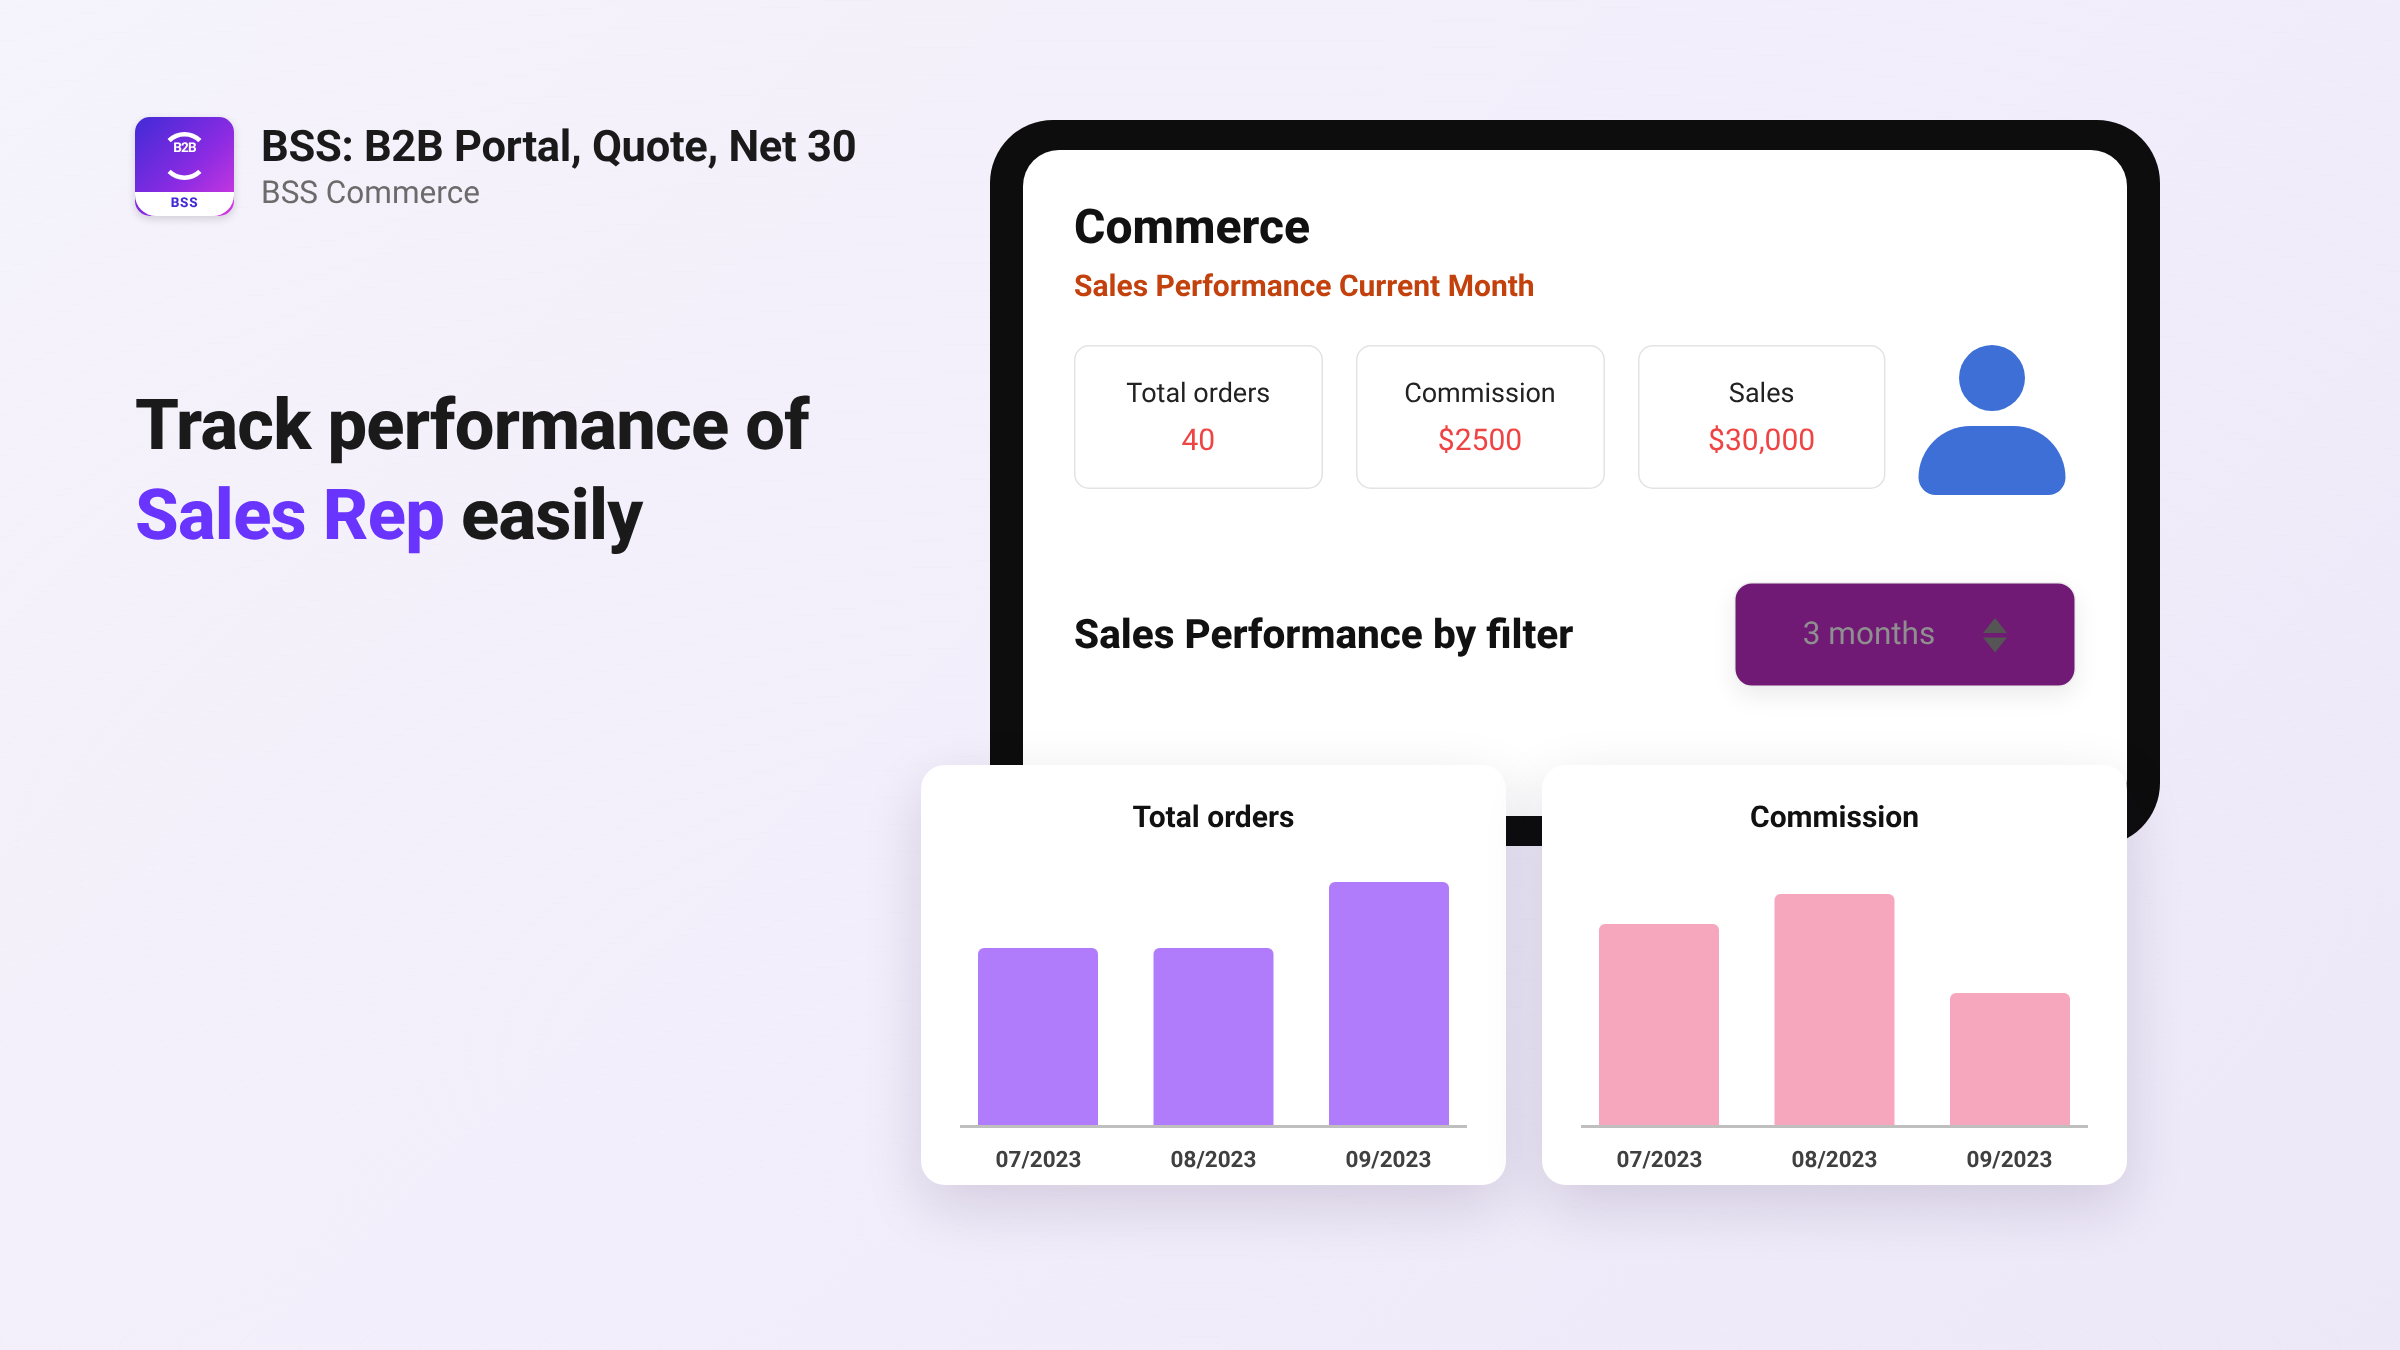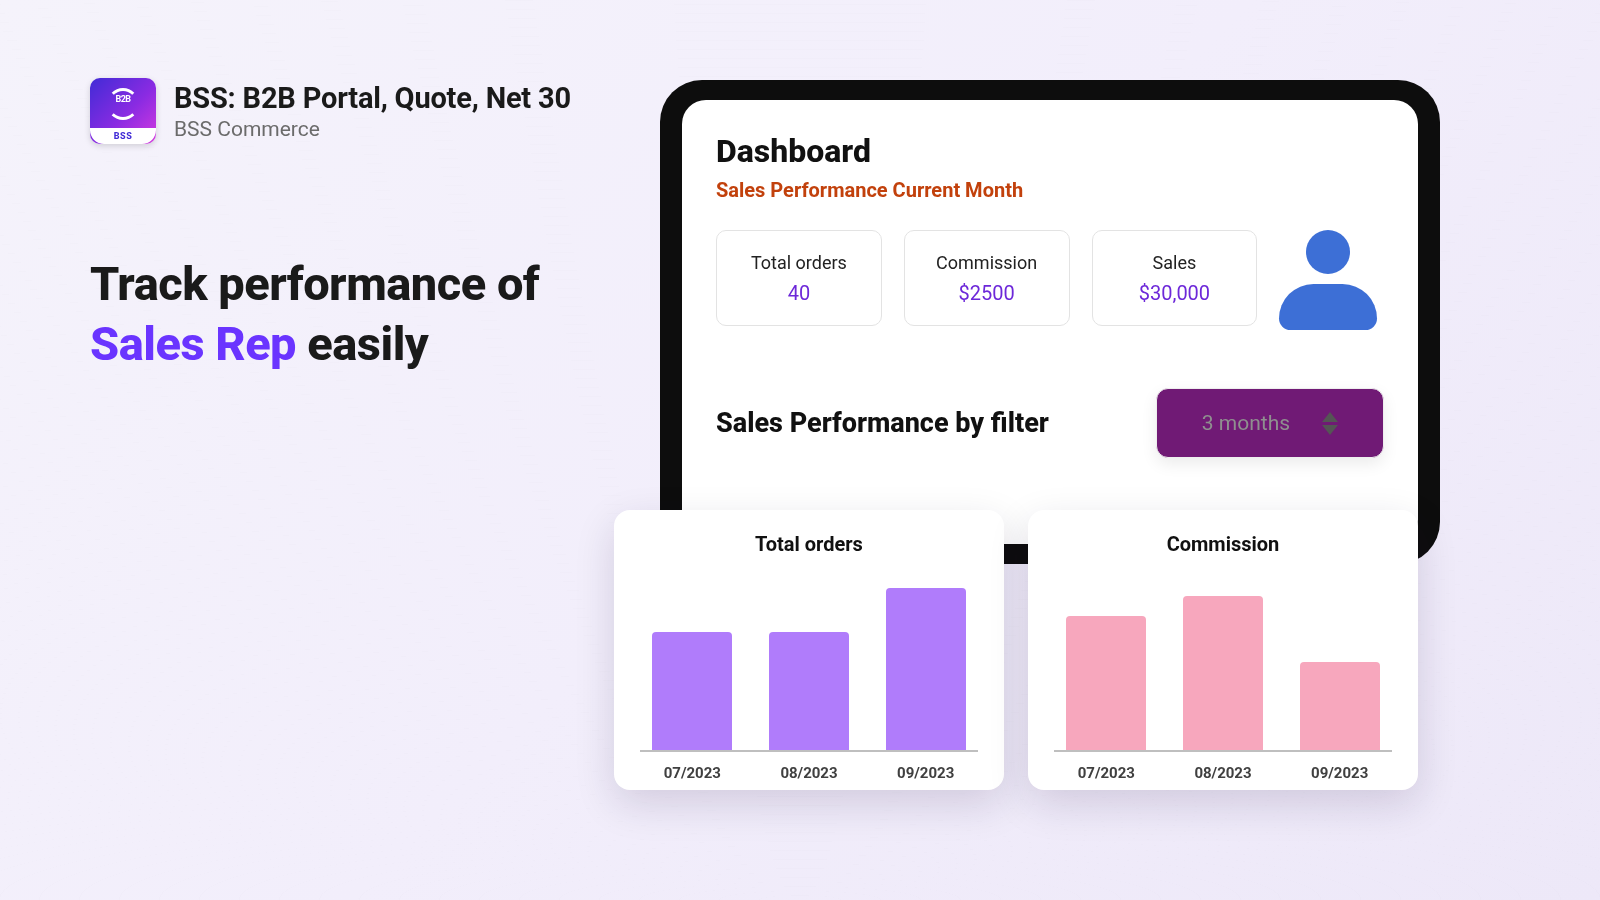--- a/index.html
+++ b/index.html
@@ -53,21 +53,21 @@
   }
   .dash-title { font-size:32px; font-weight:800; color:#111; }
   .dash-sub { font-size:20px; font-weight:700; color:#c2410c; margin-top:8px; }
 
   .cards-row { margin-top:28px; display:flex; gap:22px; align-items:flex-start; }
   .stat-card {
     width:168px; height:96px; border:1px solid #e3e3e3; border-radius:10px;
     display:flex; flex-direction:column; align-items:center; justify-content:center; gap:8px;
   }
   .stat-card .lbl { font-size:18px; color:#222; }
-  .stat-card .val { font-size:20px; color:#6d28d9; }
+  .stat-card .val { font-size:20px; color:#ef4444; }
 
   .user-icon { margin-left:auto; margin-right:8px; width:98px; height:100px; position:relative; }
   .user-icon .head { width:44px; height:44px; background:#3d6fd6; border-radius:50%; position:absolute; left:27px; top:0; }
   .user-icon .body { width:98px; height:46px; background:#3d6fd6; border-radius:48px 48px 16px 16px; position:absolute; bottom:0; left:0;}
 
   .filter-row { margin-top:58px; display:flex; align-items:center; justify-content:space-between; }
   .filter-title { font-size:27px; font-weight:800; color:#111; }
   .filter-select {
     width:228px; height:70px; background:#701a75; border:1px solid #eee; border-radius:12px;
     box-shadow:0 6px 16px rgba(0,0,0,0.08);
@@ -115,21 +115,21 @@
 
 <div class="hero">
   <h1>
     <span>Track performance of</span><br>
     <span class="accent">Sales Rep</span><span> easily</span>
   </h1>
 </div>
 
 <div class="tablet">
   <div class="tablet-screen">
-    <div class="dash-title">Dashboard</div>
+    <div class="dash-title">Commerce</div>
     <div class="dash-sub">Sales Performance Current Month</div>
 
     <div class="cards-row">
       <div class="stat-card">
         <div class="lbl">Total orders</div>
         <div class="val">40</div>
       </div>
       <div class="stat-card">
         <div class="lbl">Commission</div>
         <div class="val">$2500</div>

